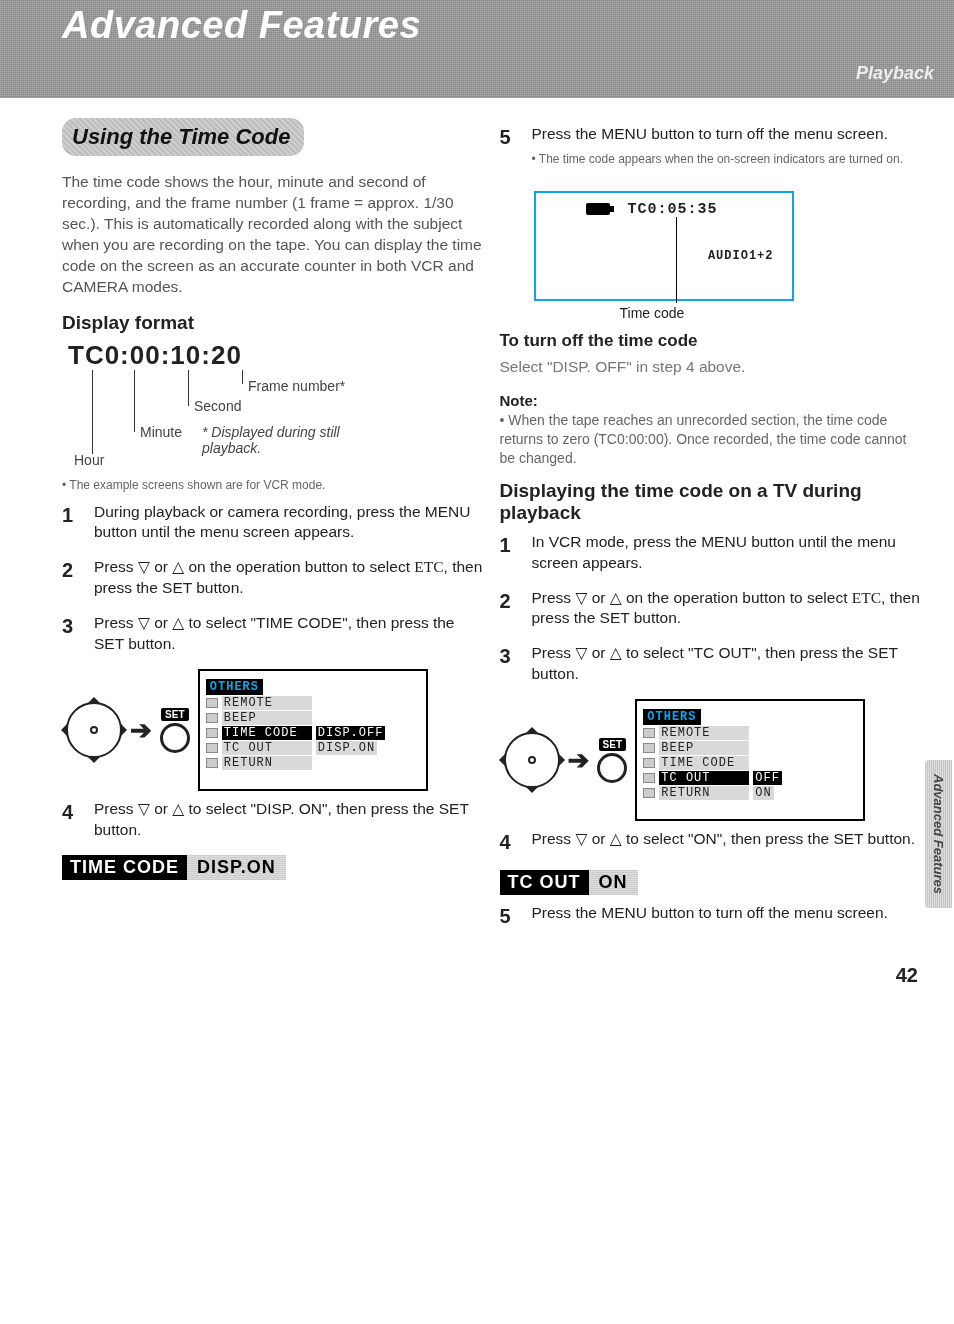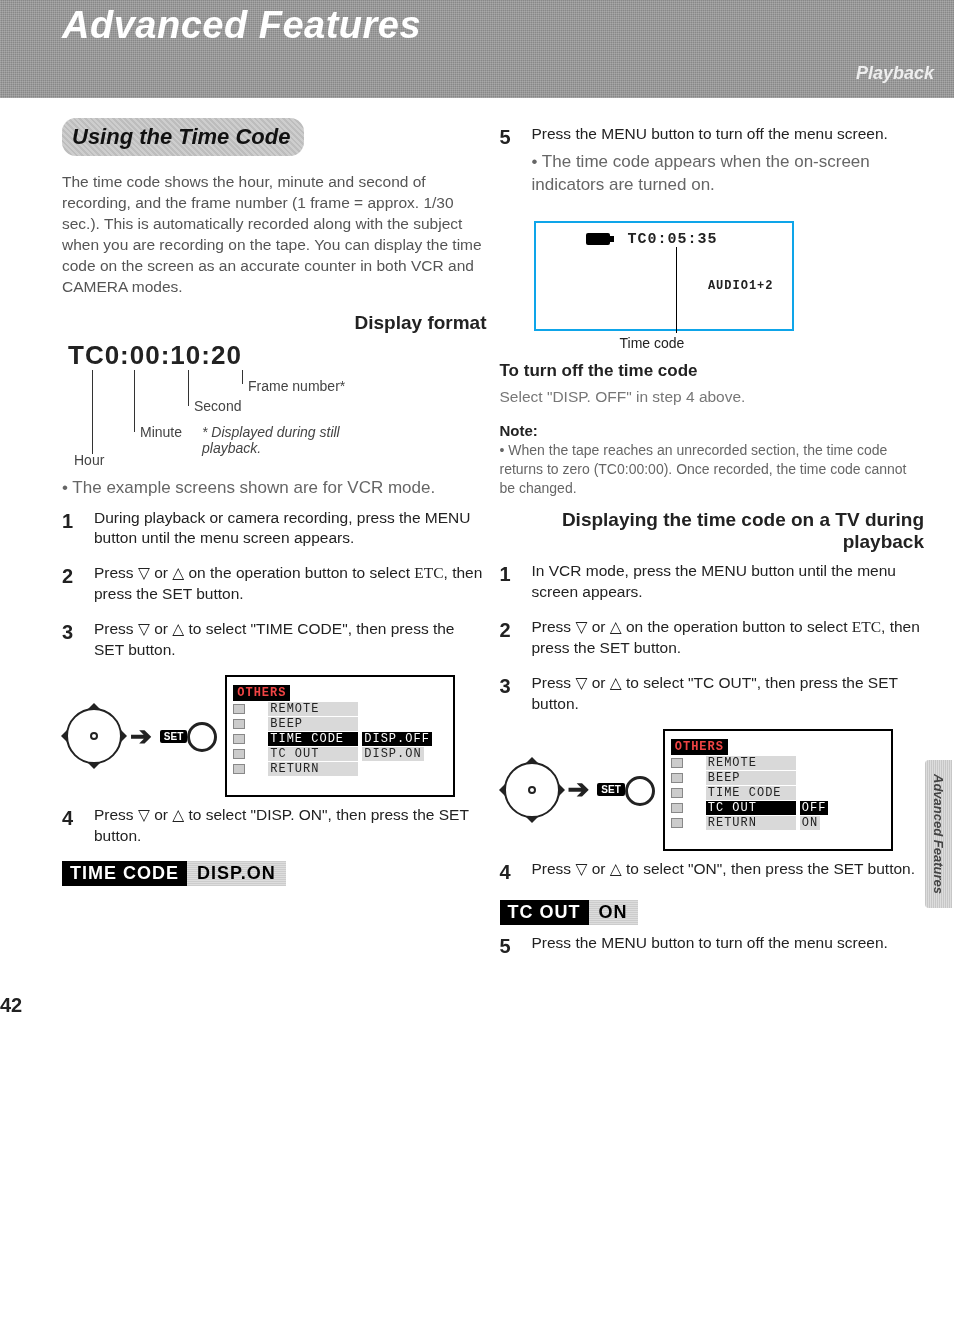--- a/index.html
+++ b/index.html
@@ -54,39 +54,38 @@
   p.body {
     font-size: 15.5px;
     line-height: 1.35;
     margin: 6px 0 14px 0;
     color: #555;
   }
   h3.sec {
     font-size: 19px;
     font-weight: 800;
     margin: 12px 0 6px 0;
-    text-align: right;
   }
   h4.sub {
     font-size: 17px;
     font-weight: 800;
     margin: 10px 0 4px 0;
   }
   .tc-big {
     font-family: "Arial Black", Arial, sans-serif;
     font-weight: 900;
     font-size: 26px;
     letter-spacing: 1px;
     margin-left: 6px;
   }
   .tc-diag { position: relative; height: 130px; margin-bottom: 8px; }
   .tc-diag .lbl { position: absolute; font-size: 14px; color: #444; }
   .tc-diag .line { position: absolute; background: #333; }
   .bullet-note {
-    font-size: 17px;
+    font-size: 12px;
     color: #666;
     margin: 6px 0 10px 0;
   }
   ol.steps { list-style: none; padding: 0; margin: 0; }
   ol.steps > li {
     display: flex;
     gap: 14px;
     margin: 8px 0 14px 0;
     font-size: 15.5px;
     line-height: 1.35;
@@ -114,34 +113,34 @@
     position: relative;
     flex: 0 0 56px;
   }
   .nav-icon .c { position:absolute; width:8px; height:8px; border:2px solid #222; border-radius:50%; top:50%; left:50%; transform:translate(-50%,-50%); }
   .nav-icon .arr { position:absolute; width:0; height:0; border:7px solid transparent; }
   .nav-icon .up { border-bottom-color:#222; top:-14px; left:50%; transform:translateX(-50%); }
   .nav-icon .dn { border-top-color:#222; bottom:-14px; left:50%; transform:translateX(-50%); }
   .nav-icon .lf { border-right-color:#222; left:-14px; top:50%; transform:translateY(-50%); }
   .nav-icon .rt { border-left-color:#222; right:-14px; top:50%; transform:translateY(-50%); }
   .arrow-big { font-size: 26px; font-weight: 900; }
-  .set-stack { display:flex; flex-direction:row; align-items:center; }
+  .set-stack { display:flex; flex-direction:column; align-items:center; }
   .set-lbl { font-size: 10px; font-weight:700; background:#000; color:#fff; padding:1px 4px; border-radius:2px; }
   .set-ring { width:30px; height:30px; border:3px solid #222; border-radius:50%; margin-top:2px; }
   .osd {
     border: 2px solid #000;
     width: 230px;
     padding: 8px 6px 18px 6px;
     font-family: "Courier New", monospace;
     font-size: 12px;
   }
-  .osd .hdr { background:#000; color:#ef4444; display:inline-block; padding:1px 4px; letter-spacing:1px; font-weight:700; }
+  .osd .hdr { background:#000; color:#0ea5e9; display:inline-block; padding:1px 4px; letter-spacing:1px; font-weight:700; }
   .osd .row { display:flex; align-items:center; gap:4px; margin:1px 0; }
   .osd .ic { width:12px; height:10px; background:#ccc; border:1px solid #888; flex:0 0 12px; }
-  .osd .k { background:#d9d9d9; padding:0 2px; flex: 0 0 90px; letter-spacing:1px;margin-left:19px; }
+  .osd .k { background:#d9d9d9; padding:0 2px; flex: 0 0 90px; letter-spacing:1px; }
   .osd .v { background:#d9d9d9; padding:0 2px; letter-spacing:1px;text-align:right; }
   .osd .row.hi .k { background:#000; color:#fff; }
   .osd .row.hi .v { background:#000; color:#fff; }
   .bar {
     display:flex; align-items:center;
     font-family: "Arial Black", Arial, sans-serif;
     font-weight:900; font-size:18px;
     margin: 8px 0;
     letter-spacing: 1px;
   }
@@ -158,20 +157,21 @@
   }
   .tc-screen .batt { position:absolute; top:10px; left:50px; width:24px; height:12px; background:#000; border-radius:2px; }
   .tc-screen .batt::after { content:""; position:absolute; right:-4px; top:3px; width:4px; height:6px; background:#000; }
   .tc-screen .tc { position:absolute; top:8px; left:92px; font-size:15px; letter-spacing:1px; }
   .tc-screen .aud { position:absolute; top:56px; right:18px; font-size:12px; letter-spacing:1px; }
   .tc-caption { font-size:14px; margin-left: 120px; margin-top:2px; }
   .tc-line { position:absolute; width:1px; background:#000; left:140px; top:24px; height:86px; }
   .note-head { font-weight:800; font-size:15px; margin-top:10px; }
   .note-body { font-size:14px; color:#666; line-height:1.35; margin:2px 0 10px 0; }
   .pagenum {
+    text-align: right;
     font-weight: 800;
     font-size: 20px;
     padding: 0 36px 20px 0;
   }
   .side-tab {
     position: absolute;
     right: 2px;
     top: 760px;
     writing-mode: vertical-rl;
     background: #ddd;

